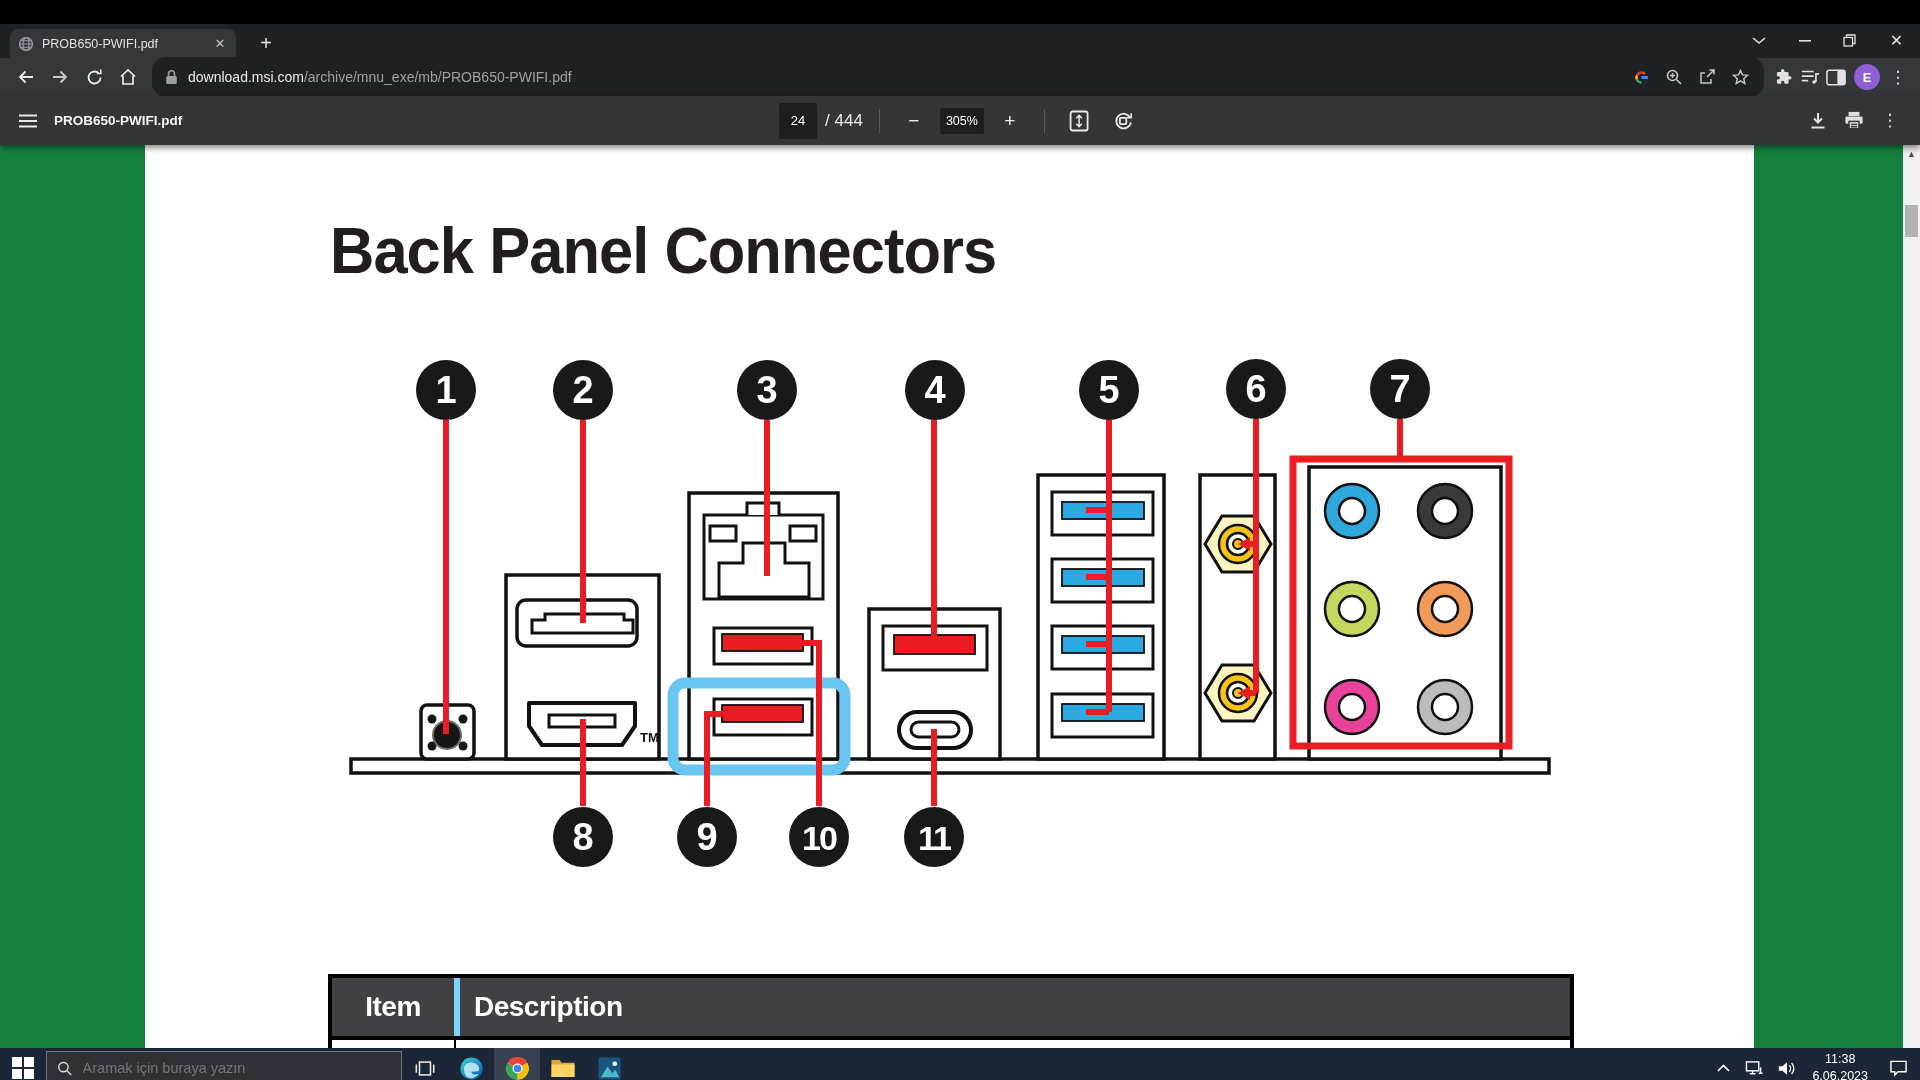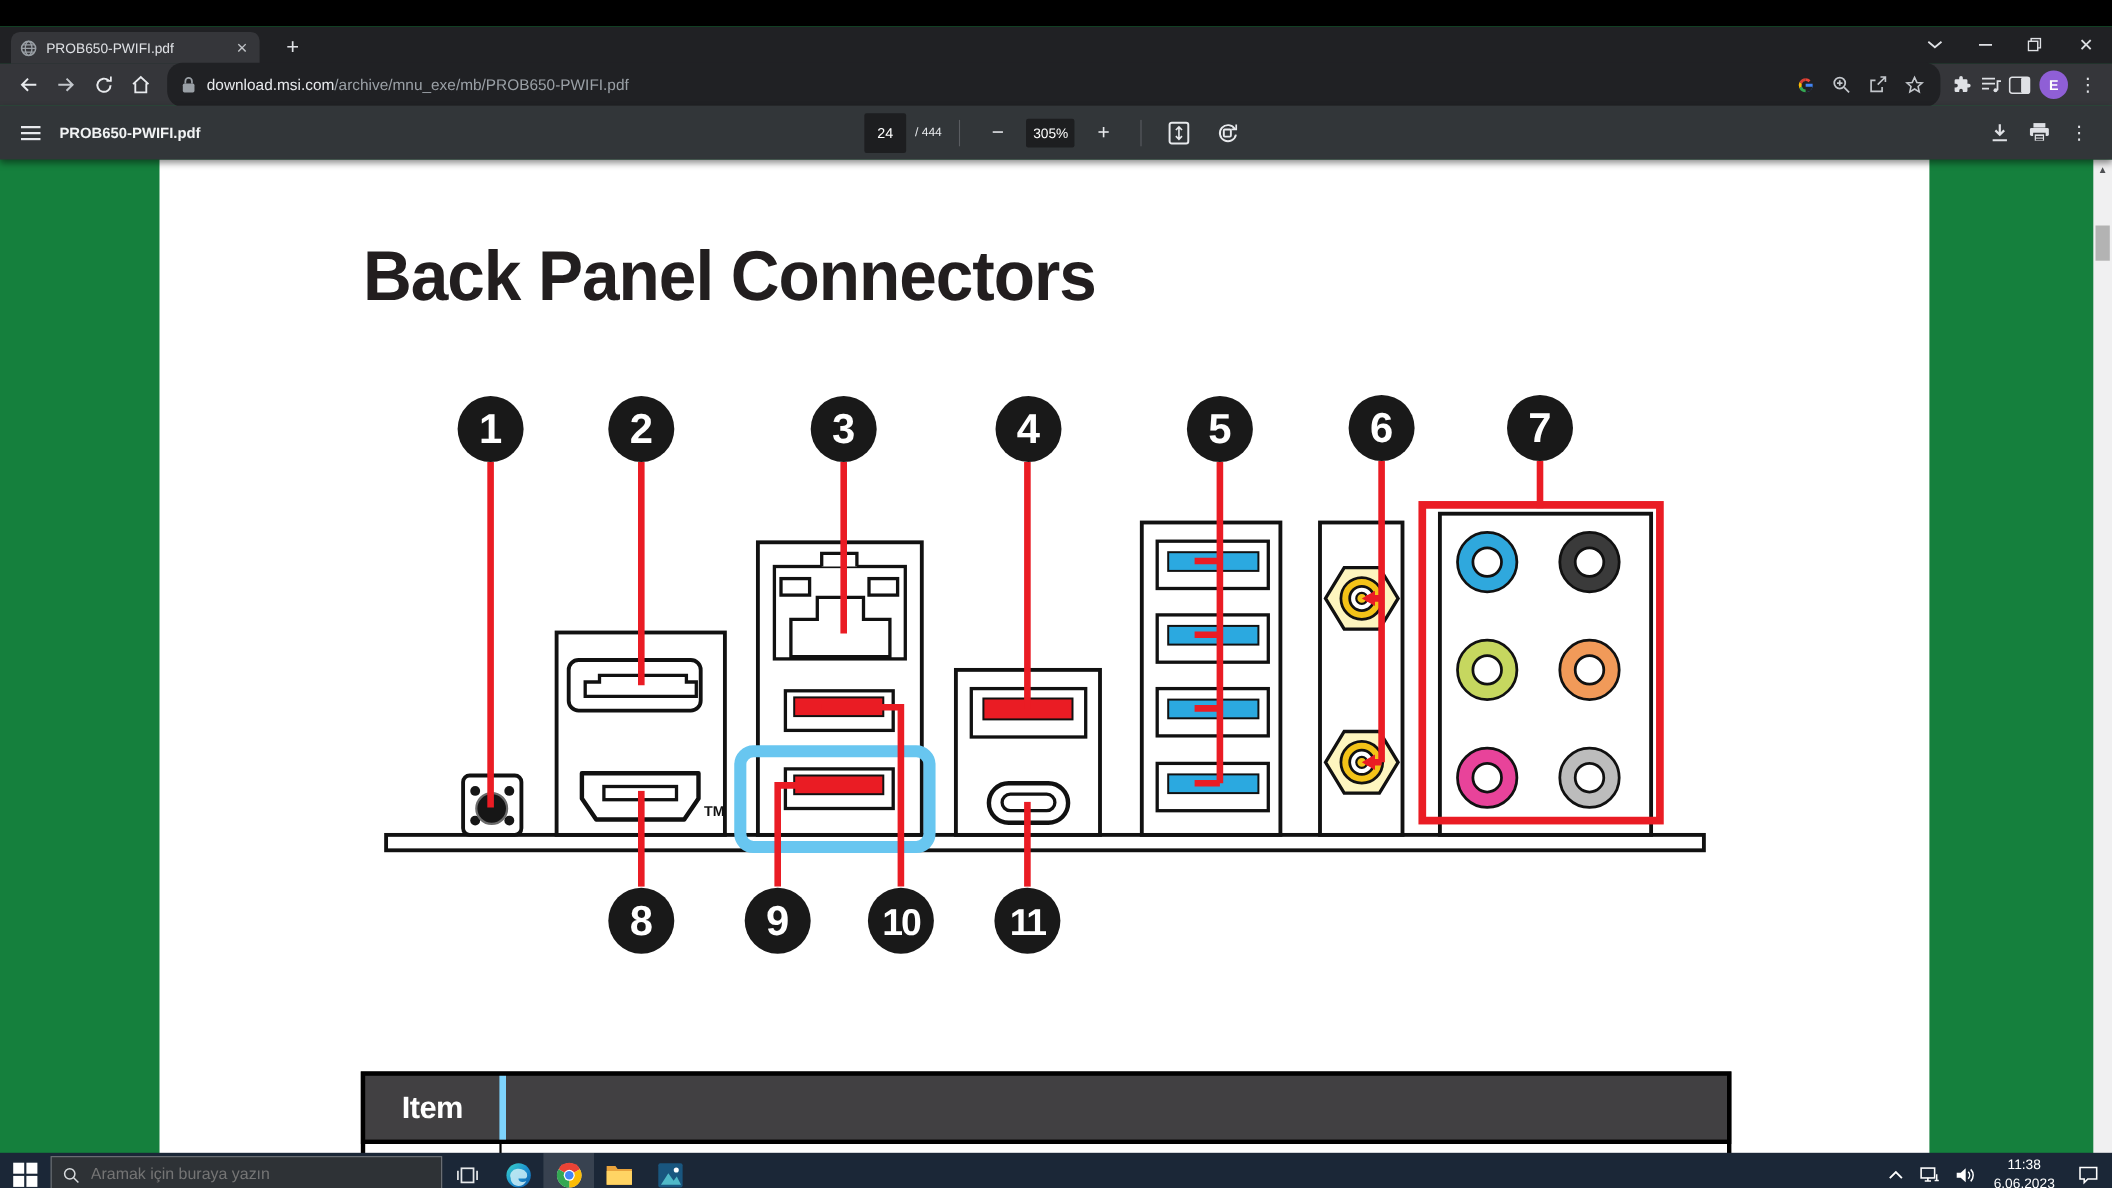--- a/index.html
+++ b/index.html
@@ -185,21 +185,21 @@
   <div class="pdfbar">
     <div class="pdfbtn" style="margin-left:10px;">
       <svg width="18" height="14" viewBox="0 0 18 14" stroke="#e8eaed" stroke-width="2">
           <path d="M0 1.5 h18 M0 7 h18 M0 12.5 h18"></path>
         </svg>
     </div>
     <div class="title" style="margin-left:8px;">PROB650-PWIFI.pdf</div>
 
     <div class="pdfcenter">
       <div class="pgbox">24</div>
-      <div style="font-size:11px;color:#e8eaed;">/ 444</div>
+      <div style="font-size:17px;color:#e8eaed;">/ 444</div>
       <div class="vdiv"></div>
       <div class="pdfbtn">
           <span class="sign">−</span>
         </div>
       <div class="zmbox">305%</div>
       <div class="pdfbtn">
           <span class="sign">+</span>
         </div>
       <div class="vdiv"></div>
       <div class="pdfbtn">
@@ -389,20 +389,21 @@
           <text x="934" y="826" font-size="34" letter-spacing="-2">11</text>
         </g>
     </g>
 
     <text x="640" y="718" font-family="Liberation Sans, sans-serif" font-size="13" font-weight="bold" fill="#111">TM</text>
   </svg>
 
   <div class="dtable">
     <div class="thead">
       <div class="th-item">Item</div>
+      <div class="th-desc">Description</div>
     </div>
     <div class="trow">
         <div class="td-item"></div>
       </div>
   </div>
 
   <div class="scroll">
     <div class="arr">▲</div>
     <div class="thumb"></div>
   </div>

